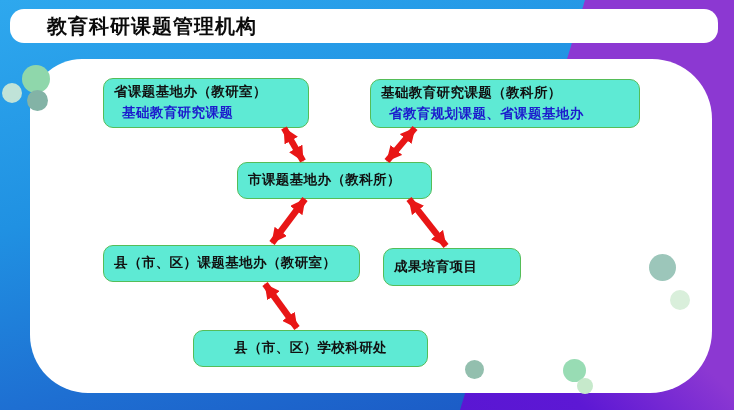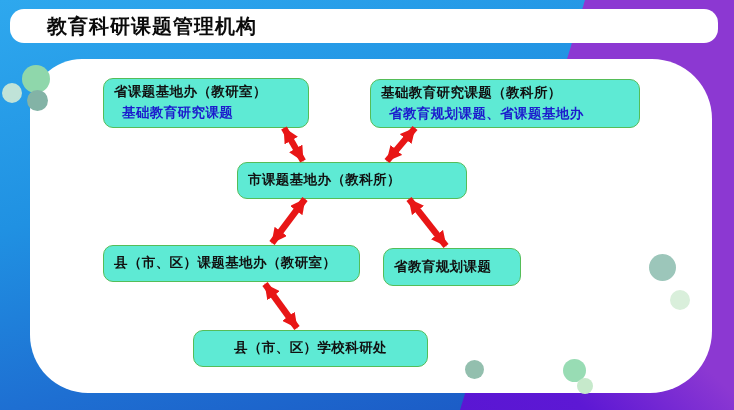--- a/index.html
+++ b/index.html
@@ -36,21 +36,21 @@
   .d8 { left:577px; top:378px; width:16px; height:16px; background:#c6e9cb; }
   .node {
     position:absolute; z-index:3; box-sizing:border-box;
     background:#5eead4; border:1.6px solid #55bd58; border-radius:10px;
     padding:3px 10px; display:flex; flex-direction:column; justify-content:center;
   }
   .node-line1 { font-size:13.5px; font-weight:bold; color:#111111; white-space:nowrap; letter-spacing:0.4px; line-height:1.55; }
   .node-line2 { font-size:13.5px; font-weight:bold; color:#1c1ccd; white-space:nowrap; letter-spacing:0.4px; line-height:1.55;margin-left:8px; }
   .n0 { left:103px; top:78px;  width:206px; height:50px; }
   .n1 { left:370px; top:79px;  width:270px; height:49px; }
-  .n2 { left:237px; top:162px; width:230px; height:37px; }
+  .n2 { left:237px; top:162px; width:195px; height:37px; }
   .n3 { left:103px; top:245px; width:257px; height:37px; }
   .n4 { left:383px; top:248px; width:138px; height:38px; }
   .n5 { left:193px; top:330px; width:235px; height:37px;text-align:center; }
   .arrow-layer { position:absolute; left:0; top:0; z-index:4; pointer-events:none; }
   .arrow-line {
     stroke:#e81616; stroke-width:6.5;
     marker-start:url(#arrowhead); marker-end:url(#arrowhead);
   }
 </style>
 </head>
@@ -85,21 +85,21 @@
 
 <div class="node n2">
   <div class="node-line1">市课题基地办（教科所）</div>
 </div>
 
 <div class="node n3">
   <div class="node-line1">县（市、区）课题基地办（教研室）</div>
 </div>
 
 <div class="node n4">
-  <div class="node-line1">省教育规划课题</div>
+  <div class="node-line1">成果培育项目</div>
 </div>
 
 <div class="node n5">
   <div class="node-line1">县（市、区）学校科研处</div>
 </div>
 
 <svg class="arrow-layer" width="734" height="410" viewBox="0 0 734 410" xmlns="http://www.w3.org/2000/svg">
   <defs>
     <marker id="arrowhead" viewBox="0 0 10 10" refX="9.5" refY="5" markerWidth="2.35" markerHeight="2.35" orient="auto-start-reverse" markerUnits="strokeWidth">
       <path d="M0,0 L10,5 L0,10 Z" fill="#e81616"></path>

